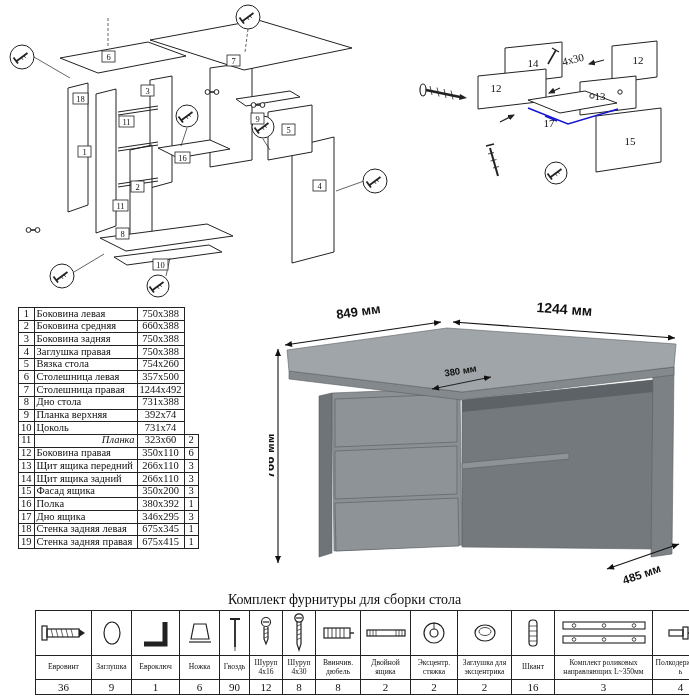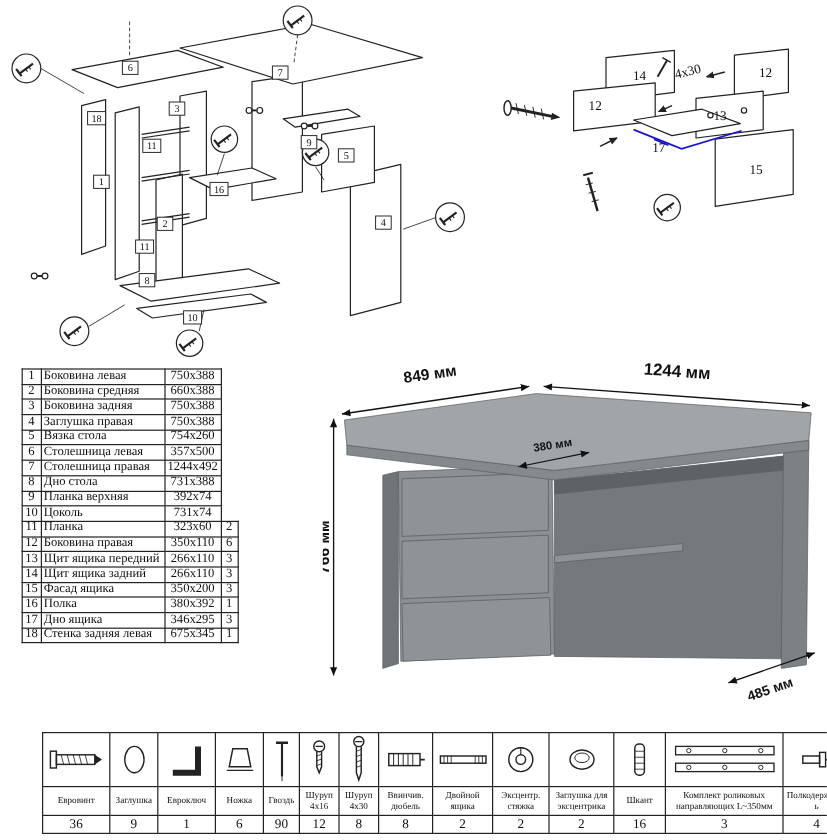--- a/index.html
+++ b/index.html
@@ -8,21 +8,21 @@
   .stage { position:absolute; left:0; top:0; width:689px; height:700px; background:#fff; }
 
   .top-svg { position:absolute; left:0; top:0; }
   .desk-svg { position:absolute; left:269px; top:295px; }
 
   
   .parts-table { position:absolute; left:18px; top:307px; border-collapse:collapse; font-size:10.5px; line-height:1; }
   .parts-table td { border:1px solid #222; padding:0 2px; height:12.7px; white-space:nowrap; vertical-align:middle; }
   .parts-table td.num { text-align:center; width:14px; }
   .parts-table td.name { width:103px; }
-  .parts-table td.name.c { text-align:left; }
+  .parts-table td.name.c { text-align:right;font-style:italic; }
   .parts-table td.size { width:47px; text-align:center; }
   .parts-table td.qty { width:14px; text-align:center; }
 
   
   .hw-title { position:absolute; left:0; top:592px; width:689px; text-align:center; font-size:14px; }
   .hw-table { position:absolute; left:8px; top:610px; border-collapse:collapse; table-layout:fixed; width:673px; text-align:center;margin-left:27px; }
   .hw-table td { border:1px solid #222; overflow:hidden; vertical-align:middle; }
   .hw-ic { height:45px; }
   .hw-ic .wrap { display:flex; align-items:center; justify-content:center; height:100%; }
   .hw-nm { height:24px; font-size:7.6px; line-height:1.1; padding:0 1px; word-wrap:break-word; }
@@ -318,20 +318,26 @@
           <td class="name">Дно ящика</td>
           <td class="size">346x295</td>
           <td class="qty">3</td>
         </tr>
   <tr>
           <td class="num">18</td>
           <td class="name">Стенка задняя левая</td>
           <td class="size">675x345</td>
           <td class="qty">1</td>
         </tr>
+  <tr>
+          <td class="num">19</td>
+          <td class="name">Стенка задняя правая</td>
+          <td class="size">675x415</td>
+          <td class="qty">1</td>
+        </tr>
 </tbody>
     </table>
 
 <svg class="desk-svg" width="420" height="300" viewBox="0 0 420 300">
   <defs>
     <marker id="mE" markerWidth="9" markerHeight="8" refX="7" refY="3" orient="auto" markerUnits="userSpaceOnUse">
           <path d="M0,0 L7,3 L0,6 Z" fill="#111"></path>
         </marker>
     <marker id="mS" markerWidth="9" markerHeight="8" refX="0" refY="3" orient="auto" markerUnits="userSpaceOnUse">
           <path d="M7,0 L0,3 L7,6 Z" fill="#111"></path>
@@ -362,20 +368,21 @@
 
   <g font-family="Liberation Sans, sans-serif" font-weight="bold" fill="#111" text-anchor="middle">
     <text font-size="13" x="90" y="21" transform="rotate(-8 90 21)">849 мм</text>
     <text font-size="14" x="295" y="19" transform="rotate(4 295 19)">1244 мм</text>
     <text font-size="13" x="9" y="161" transform="rotate(-90 9 161)" dy="-4">766 мм</text>
     <text font-size="9.5" x="192" y="79" transform="rotate(-9 192 79)">380 мм</text>
     <text font-size="11.5" x="374" y="283" transform="rotate(-19 374 283)">485 мм</text>
   </g>
 </svg>
 
+<div class="hw-title">Комплект фурнитуры для сборки стола</div>
 
 <table class="hw-table">
   <colgroup>
     <col style="width:56px">
         <col style="width:40px">
         <col style="width:48px">
         <col style="width:40px">
         <col style="width:30px">
         <col style="width:33px">
         <col style="width:33px">

